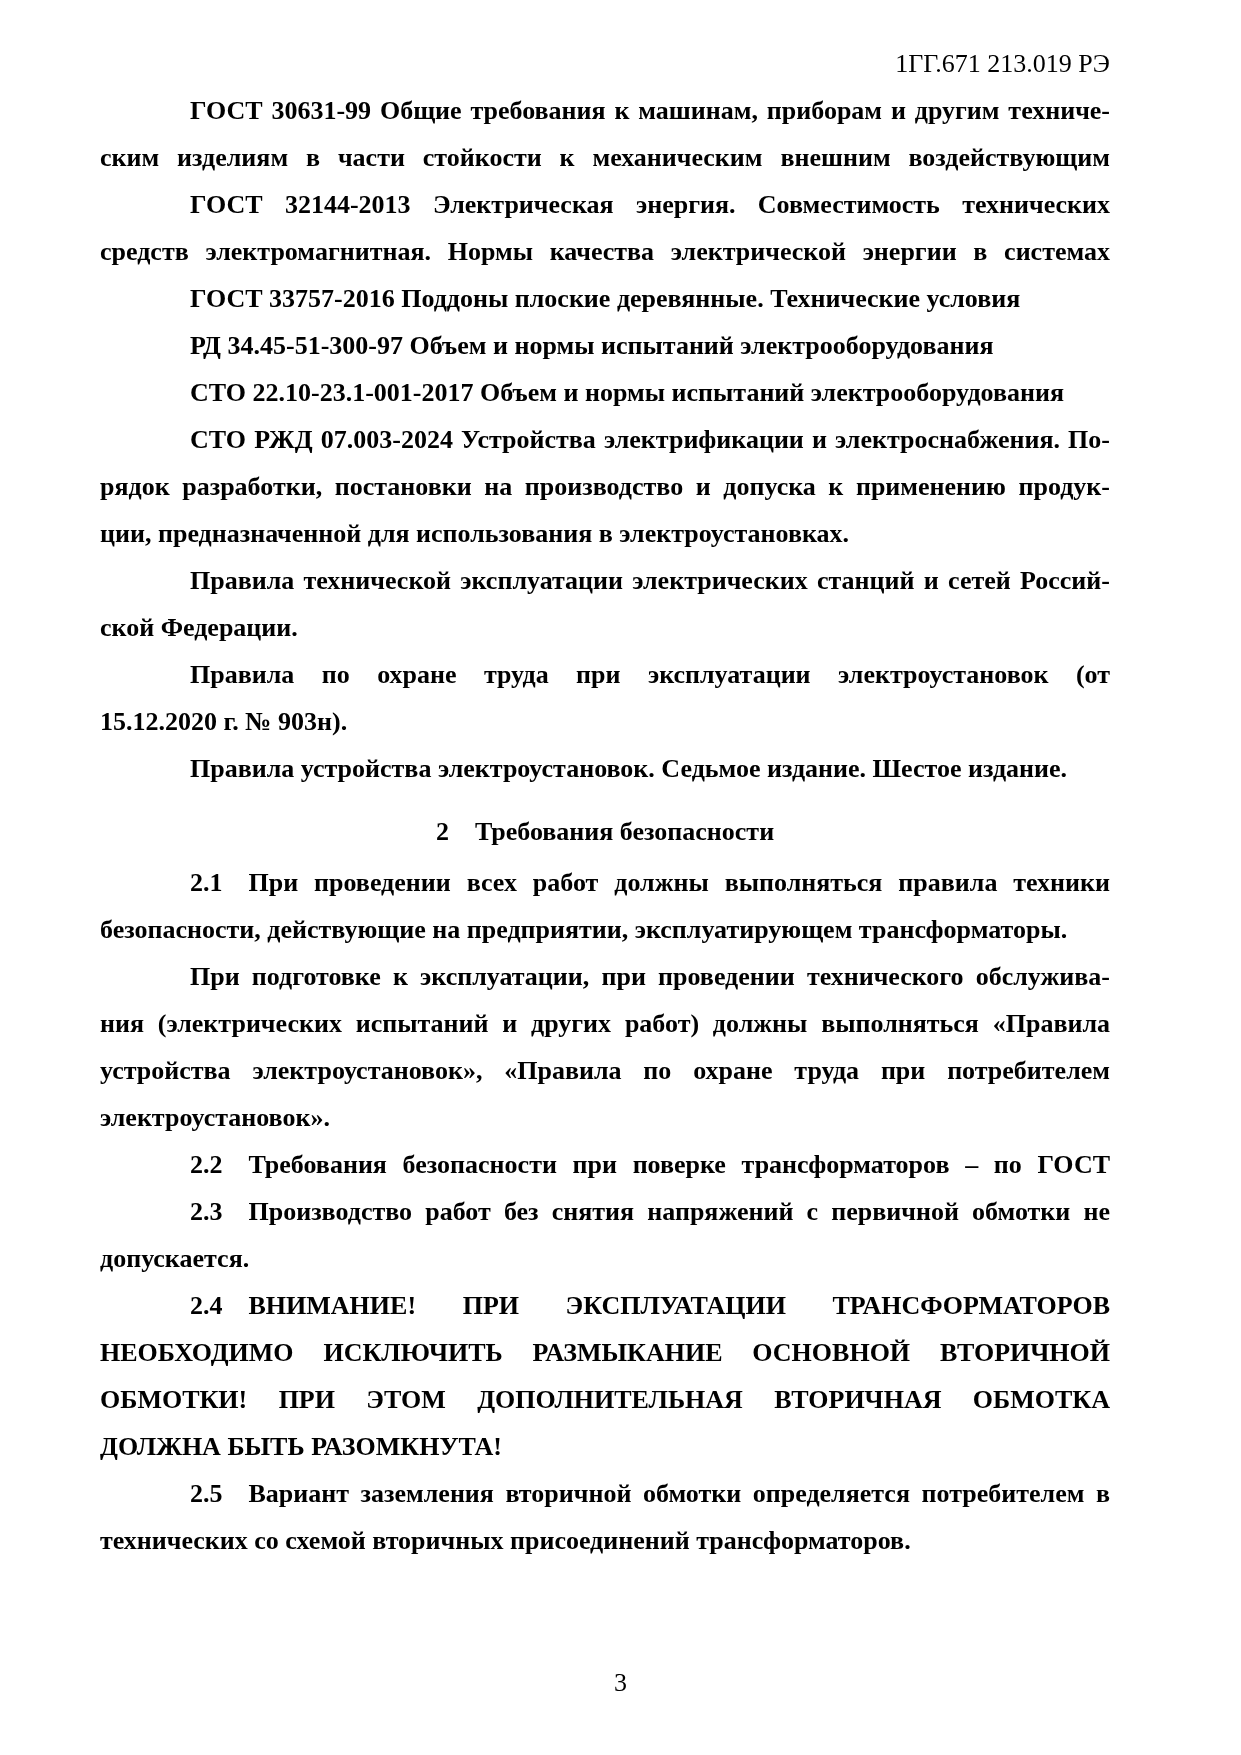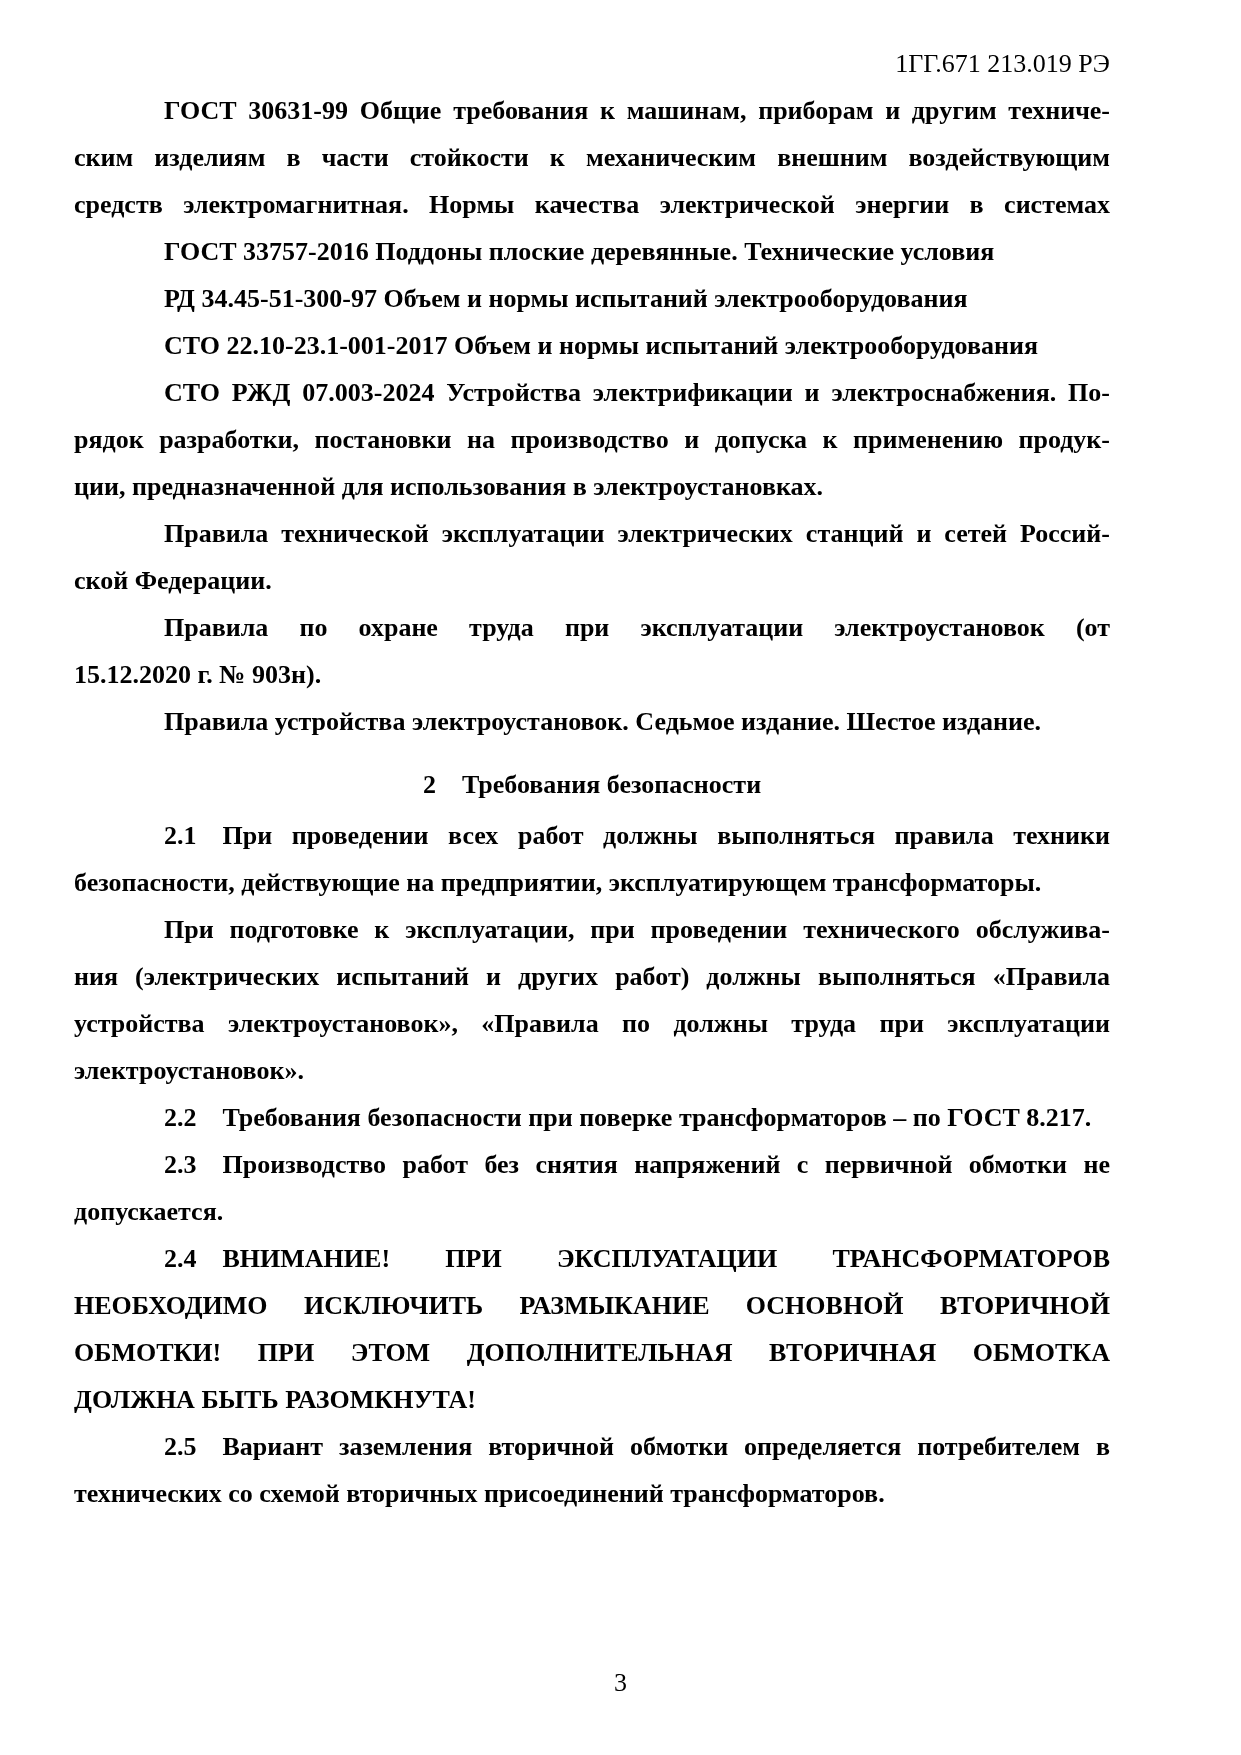--- a/index.html
+++ b/index.html
@@ -12,21 +12,21 @@
     height: 1755px;
     position: relative;
     overflow: hidden;
     font-family: "Liberation Serif", "DejaVu Serif", serif;
     font-size: 26px;
     color: #000000;
   }
   .page {
     position: absolute;
     inset: 0;
-    padding: 40px 131px 0 74px;
+    padding: 40px 131px 0 100px;
     box-sizing: border-box;
   }
   .doc-header {
     text-align: right;
     line-height: 47px;
     height: 47px;
     white-space: nowrap;
   }
   .body-text { }
   .paragraph { margin: 0; font-weight: bold; }
@@ -63,20 +63,21 @@
 
 <div class="page">
   <div class="doc-header">1ГГ.671 213.019 РЭ</div>
 
   <div class="body-text">
       <div class="paragraph">
         <div class="line first">ГОСТ 30631-99 Общие требования к машинам, приборам и другим техниче-</div>
         <div class="line">ским изделиям в части стойкости к механическим внешним воздействующим</div>
       </div>
       <div class="paragraph">
+        <div class="line first">ГОСТ 32144-2013 Электрическая энергия. Совместимость технических</div>
         <div class="line">средств электромагнитная. Нормы качества электрической энергии в системах</div>
       </div>
       <div class="paragraph">
         <div class="line first last">ГОСТ 33757-2016 Поддоны плоские деревянные. Технические условия</div>
       </div>
       <div class="paragraph">
         <div class="line first last">РД 34.45-51-300-97 Объем и нормы испытаний электрооборудования</div>
       </div>
       <div class="paragraph">
         <div class="line first last">СТО 22.10-23.1-001-2017 Объем и нормы испытаний электрооборудования</div>
@@ -100,21 +101,21 @@
       <div class="heading">
         <div class="line first last">2 Требования безопасности</div>
       </div>
       <div class="paragraph">
         <div class="line first">2.1 При проведении всех работ должны выполняться правила техники</div>
         <div class="line last">безопасности, действующие на предприятии, эксплуатирующем трансформаторы.</div>
       </div>
       <div class="paragraph">
         <div class="line first">При подготовке к эксплуатации, при проведении технического обслужива-</div>
         <div class="line">ния (электрических испытаний и других работ) должны выполняться «Правила</div>
-        <div class="line">устройства электроустановок», «Правила по должны труда при эксплуатации</div>
+        <div class="line">устройства электроустановок», «Правила по охране труда при потребителем</div>
         <div class="line last">электроустановок».</div>
       </div>
       <div class="paragraph">
         <div class="line first last">2.2 Требования безопасности при поверке трансформаторов – по ГОСТ 8.217.</div>
       </div>
       <div class="paragraph">
         <div class="line first">2.3 Производство работ без снятия напряжений с первичной обмотки не</div>
         <div class="line last">допускается.</div>
       </div>
       <div class="paragraph">

